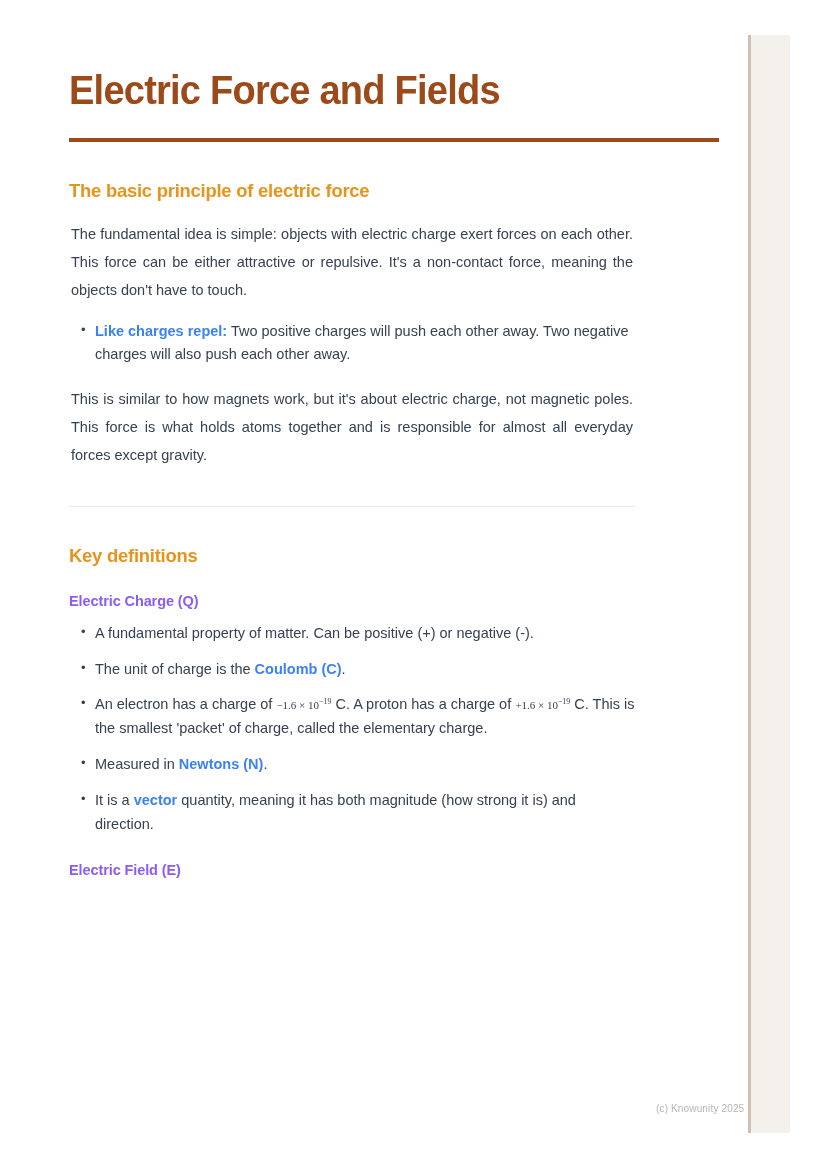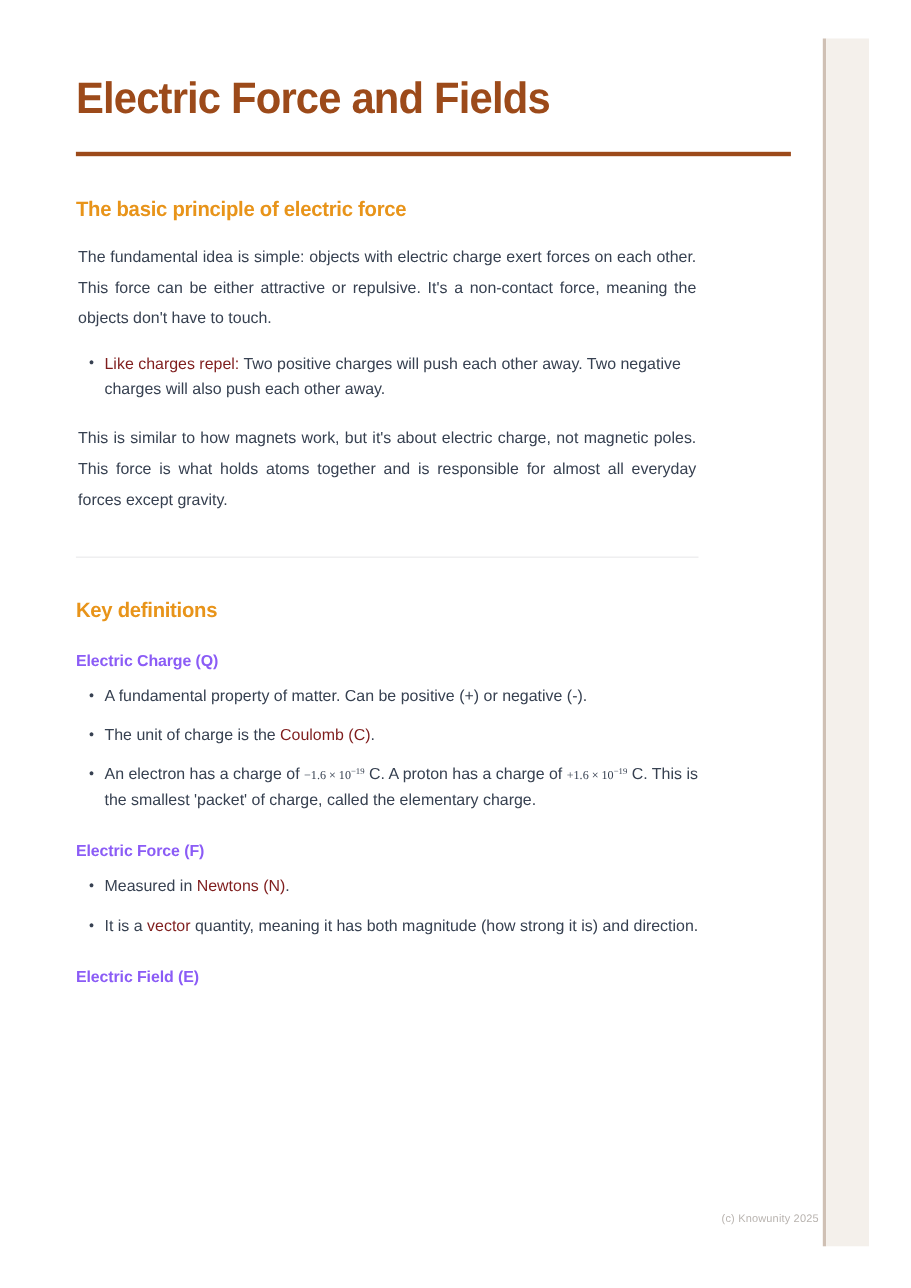--- a/index.html
+++ b/index.html
@@ -117,22 +117,22 @@
     content: "\2022";
     position: absolute;
     left: -14px;
     top: -1px;
     font-size: 13px;
     color: #374151;
     line-height: 1.63;
   }
   ul.bullets li b,
   ul.bullets li strong {
-    font-weight: 400;
-    color: #7f1d1d;
+    font-weight: 700;
+    color: #3b82f6;
   }
 
   
   .math {
     font-family: "Liberation Serif", "DejaVu Serif", serif;
     font-size: 11px;
     color: #374151;
     white-space: nowrap;
   }
   .math sup {
@@ -190,21 +190,20 @@
   <h2 class="section-heading">Key definitions</h2>
 
   <h3 class="sub-heading">Electric Charge (Q)</h3>
 
   <ul class="bullets">
     <li><span>A fundamental property of matter. Can be positive (+) or negative (-).</span></li>
     <li><span>The unit of charge is the </span><b>Coulomb (C)</b><span>.</span></li>
     <li><span>An electron has a charge of </span><span class="math"><span>−1.6 × 10</span><sup>−19</sup></span><span> C. A proton has a charge of </span><span class="math"><span>+1.6 × 10</span><sup>−19</sup></span><span> C. This is the smallest 'packet' of charge, called the elementary charge.</span></li>
   </ul>
 
-  <h3 class="sub-heading">Electric Force (F)</h3>
 
   <ul class="bullets">
     <li><span>Measured in </span><b>Newtons (N)</b><span>.</span></li>
     <li><span>It is a </span><b>vector</b><span> quantity, meaning it has both magnitude (how strong it is) and direction.</span></li>
   </ul>
 
   <h3 class="sub-heading">Electric Field (E)</h3>
 
 </div>
 

